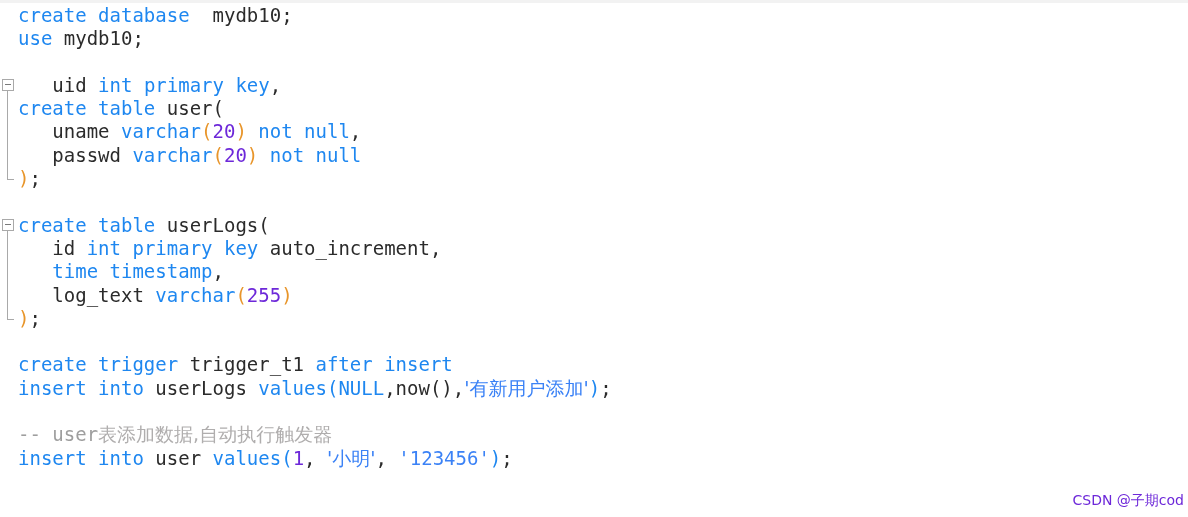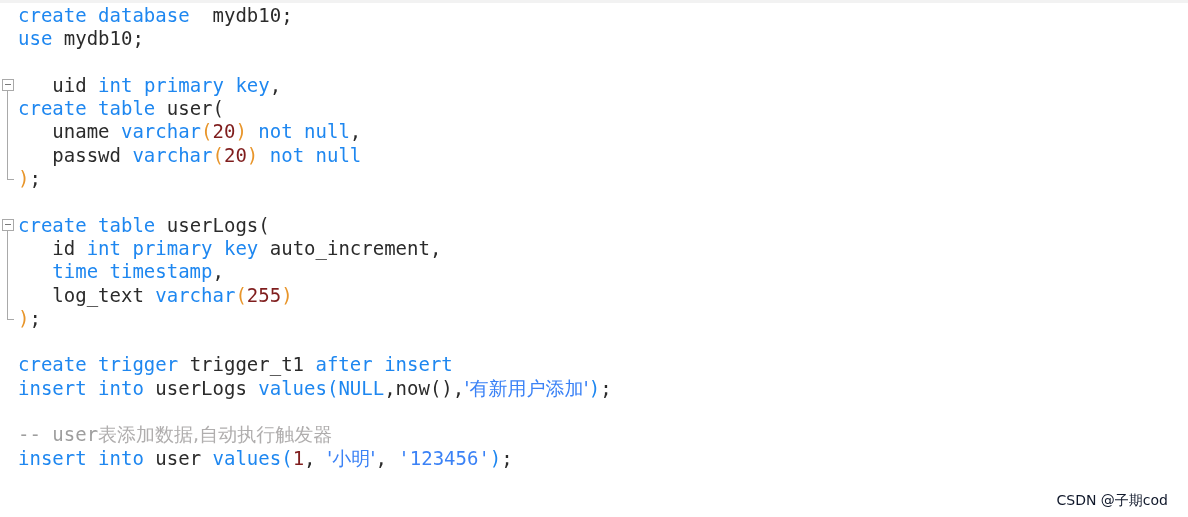--- a/index.html
+++ b/index.html
@@ -51,21 +51,21 @@
     font-size: 19px;
     white-space: pre;
     padding-left: 18px;
     letter-spacing: 0px;
   }
   .line.blank { }
 
   
   .kw      { color: #1E87F0; margin-top: 20px; }          
   .id      { color: #2b2b2b; }          
-  .num     { color: #7f1d1d; }          
+  .num     { color: #6d28d9; }          
   .str     { color: #3b82f6; }          
   .punc    { color: #2b2b2b; }          
   .paren-o { color: #E8952A; }          
   .paren-b { color: #1E87F0; }          
   .cmt     { color: #9e9e9e; }          
   .cmt-cjk { color: #b0aeae; }          
 
   
   .cjk { font-family: "DejaVu Sans", "Liberation Sans", sans-serif; }
 
@@ -103,25 +103,25 @@
   .fold .foot {
     position: absolute;
     left: 5px;
     width: 7px;
     height: 1px;
     background: #a9a9a9;
   }
 
   .watermark {
     position: absolute;
-    right: 20px;
+    right: 4px;
     bottom: 7px;
     font-family: "DejaVu Sans", "Liberation Sans", sans-serif;
     font-size: 14px;
-    color: #0f172a;
+    color: #6d28d9;
     white-space: pre;
   }
 </style>
 </head>
 <body>
 
 <div id="editor">
 
   <div class="top-strip"></div>
 

